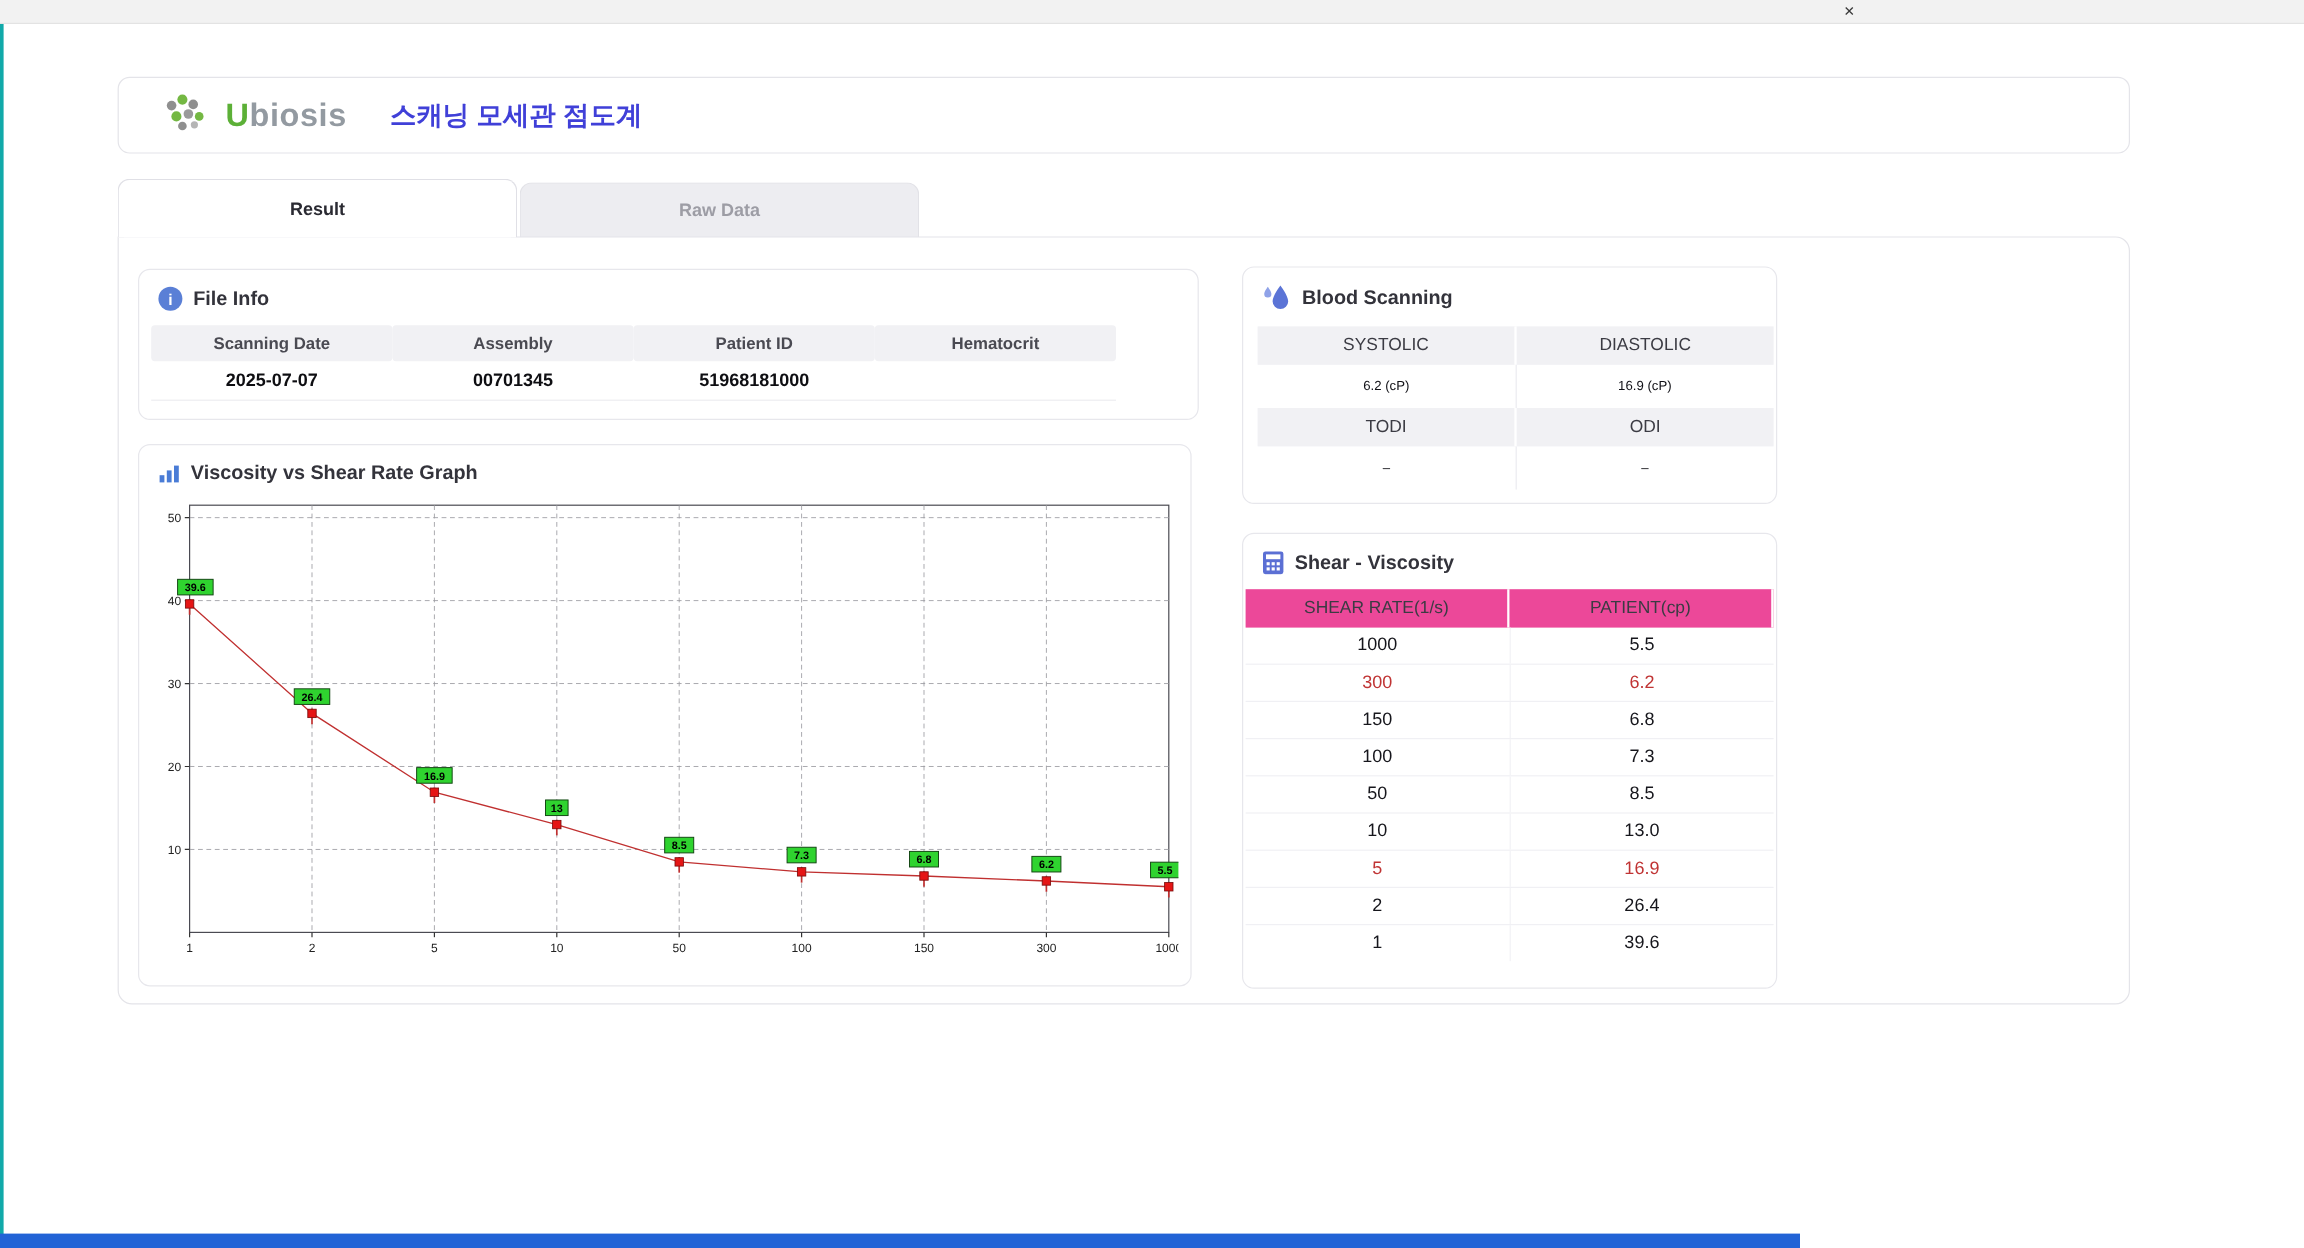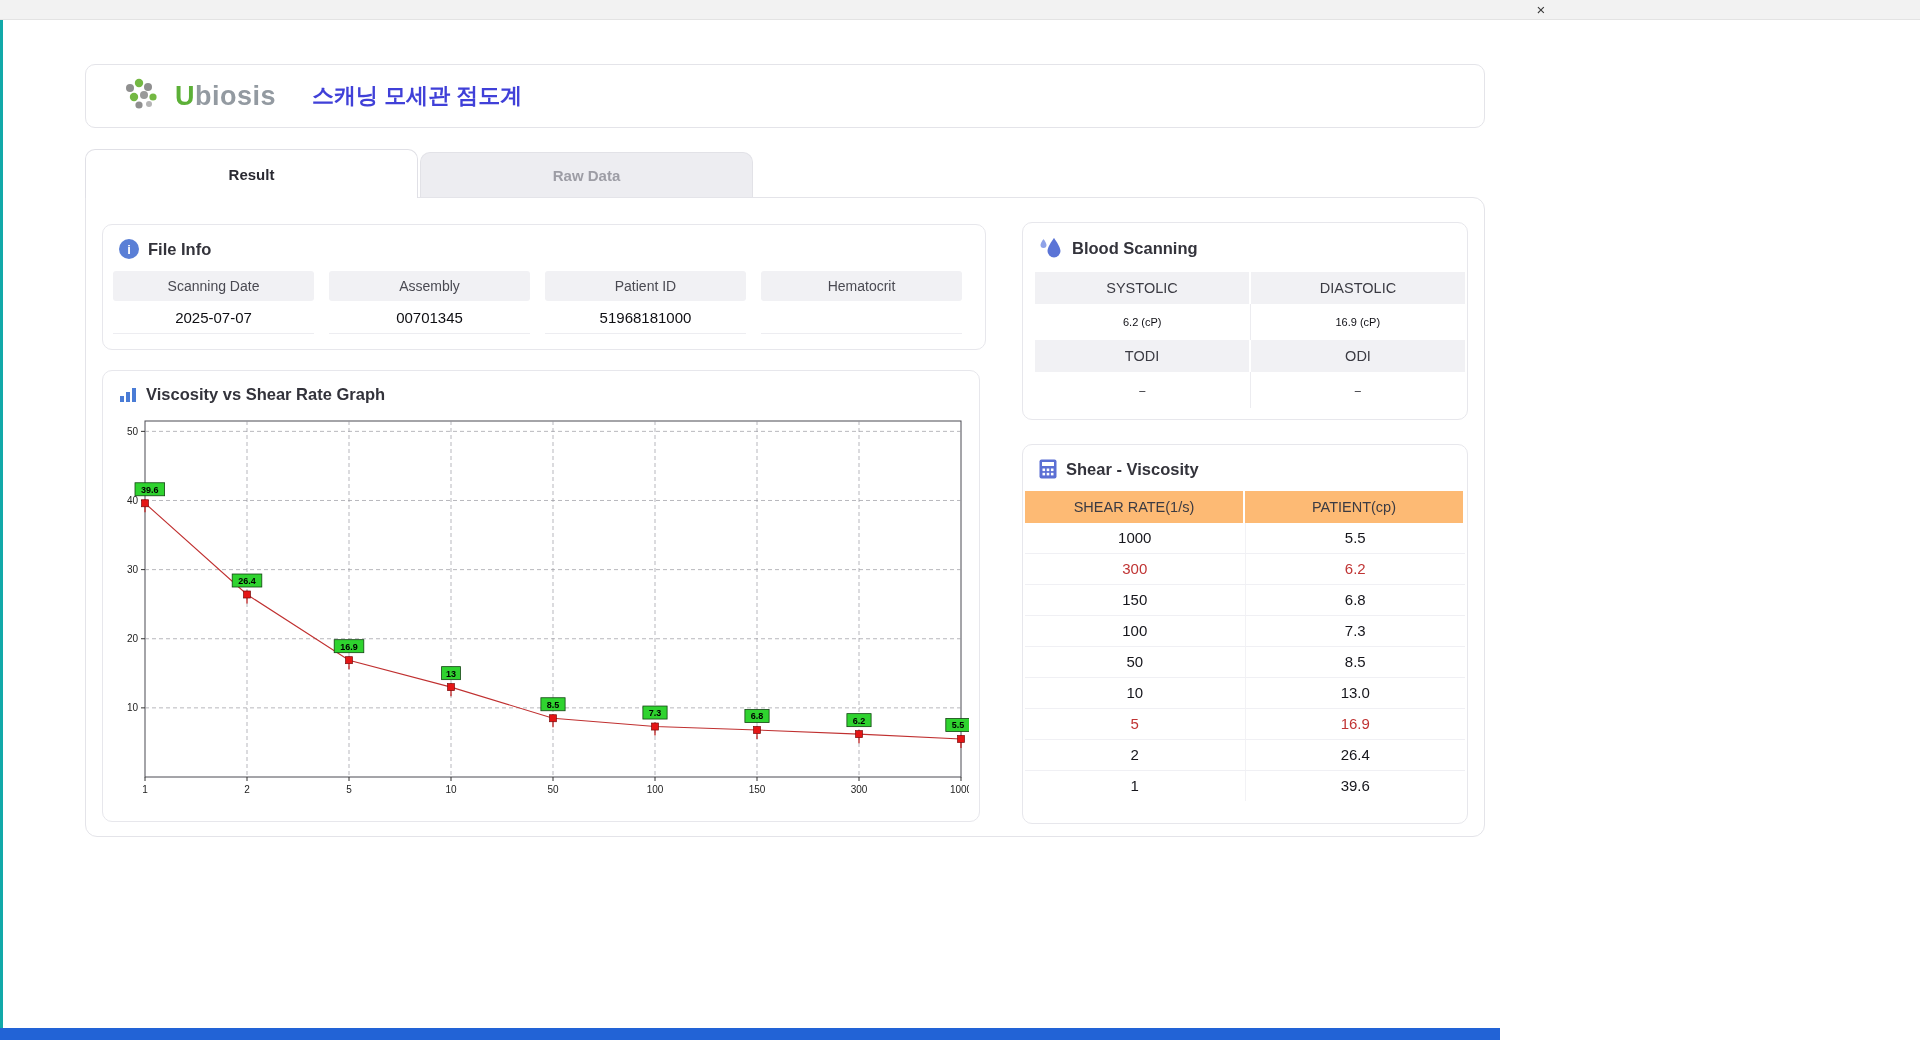--- a/index.html
+++ b/index.html
@@ -5,21 +5,21 @@
   * { margin:0; padding:0; box-sizing:border-box; }
   html,body { width:1920px; height:1040px; background:#ffffff; font-family:"Liberation Sans", sans-serif; overflow:hidden; }
   .screen { position:relative; width:1920px; height:1040px; background:#ffffff; }
 
   
   .titlebar { position:absolute; left:0; top:0; width:1920px; height:20px; background:#f2f2f2; border-bottom:1px solid #e3e3e3; }
   .close { position:absolute; right:368px; top:0; width:22px; height:20px; text-align:center; line-height:20px; font-size:15px; color:#3a3a3a; cursor:pointer; }
   .left-accent { position:absolute; left:0; top:20px; bottom:0; width:3px; background:#11a9a9; }
   .bottom-strip { position:absolute; left:0; bottom:0; width:1500px; height:12px; background:#2263d6; }
 
-  .app { position:absolute; left:85px; top:64px; width:1400px; }
+  .app { position:absolute; left:98px; top:64px; width:1677px; }
 
   
   .header-card { height:64px; background:#fff; border:1px solid #e4e4e9; border-radius:10px; display:flex; align-items:center; padding:0 38px; }
   .logo { display:flex; align-items:center; gap:7px; }
   .logo-text { font-size:27px; font-weight:600; letter-spacing:.5px; }
   .logo-u { color:#5cb037; }
   .logo-rest { color:#939aa1; }
   .app-title { margin-left:36px; font-size:22px; font-weight:700; color:#4040d8; }
 
   
@@ -29,21 +29,21 @@
   .tab.inactive { left:335px; top:3px; width:333px; height:46px; background:#ededf1; border:1px solid #e2e2e7; border-bottom:none; color:#9d9da5; z-index:1; }
 
   
   .panel { position:relative; margin-top:-1px; height:640px; background:#fff; border:1px solid #e4e4e9; border-radius:0 12px 12px 12px; z-index:2; }
 
   .card { position:absolute; background:#fff; border:1px solid #e7e7ec; border-radius:10px; }
   .card-title { display:flex; align-items:center; gap:9px; font-size:16.5px; font-weight:700; color:#33333b; padding:14px 0 0 16px; }
 
   
   .file-info { left:16px; top:26px; width:884px; height:126px; }
-  .fields { display:flex; gap:15px; padding:12px 8px 2px 10px; }
+  .fields { display:flex; padding:12px 8px 2px 10px;font-weight:bold; }
   .field { width:201px; }
   .f-label { background:#f1f1f4; height:30px; line-height:30px; text-align:center; font-size:14px; color:#4a4a52; border-radius:3px; }
   .f-value { height:33px; line-height:33px; text-align:center; font-size:15px; color:#0e0e12; border-bottom:1px solid #ededf1; }
 
   
   .graph-card { left:16px; top:172px; width:878px; height:452px; }
   .chart { position:absolute; left:12px; top:44px; width:854px; height:400px; }
 
   .info-icon { display:inline-flex; align-items:center; justify-content:center; width:20px; height:20px; border-radius:50%; background:#5a7fd6; color:#fff; font-size:13px; font-weight:700; }
 
@@ -58,21 +58,21 @@
   .bv-val .bv-cell:first-child { border-right:1px solid #ececf0; }
 
   
   .sv-card { left:936px; top:246px; width:446px; height:380px; }
   .sv-table { margin-top:12px; padding:0 2px; }
   .sv-row { display:flex; border-bottom:1px solid #f0f0f4; }
   .sv-row:last-child { border-bottom:none; }
   .sv-cell { flex:1; text-align:center; height:30px; line-height:30px; font-size:15px; color:#16161c; }
   .sv-cell:first-child { border-right:1px solid #f2f2f5; }
   .sv-head { border-bottom:none; }
-  .sv-head .sv-cell { background:#fdba74; height:32px; line-height:32px; font-size:14.5px; color:#3b3b43; border-right:2px solid #fff; }
+  .sv-head .sv-cell { background:#ec4899; height:32px; line-height:32px; font-size:14.5px; color:#3b3b43; border-right:2px solid #fff; }
   .sv-row.red .sv-cell { color:#c03434; }
 </style>
 </head>
 <body>
 
 <div class="screen">
 
   <div class="titlebar">
     <div class="close">×</div>
   </div>

